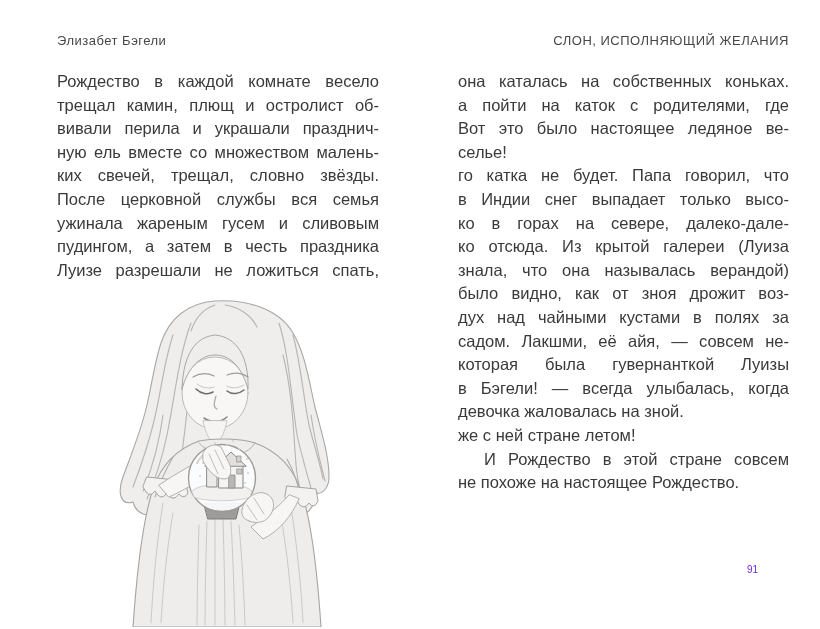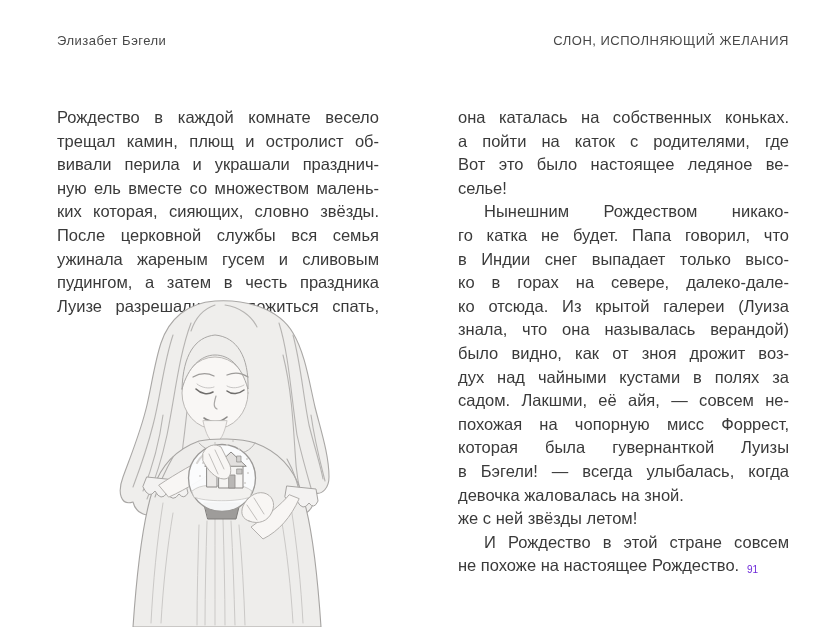--- a/index.html
+++ b/index.html
@@ -17,21 +17,20 @@
     font-size: 13px; letter-spacing: 0.5px; color: #474747;
     white-space: nowrap;
   }
   .header-left  { left: 57px; }
   .header-right { left: 458px; width: 331px; text-align: right; }
 
   .textcol {
     position: absolute; top: 70px;
     font-size: 16.5px; line-height: 23.6px;
     color: #3a3a3a;
-    margin-top: 36px;
   }
   .textcol-left  { left: 57px;  width: 322px; }
   .textcol-right { left: 458px; width: 331px; }
 
   .tline { text-align: justify; text-align-last: justify; }
   .tline.tlast { text-align-last: left; }
   .tline.tindent { text-indent: 26px; }
 
   .pagenum {
     position: absolute; top: 564px; left: 458px; width: 300px;
@@ -46,21 +45,21 @@
 <div class="spread">
 
   <div>
     <div class="running-header header-left">Элизабет Бэгели</div>
 
     <div class="textcol textcol-left">
         <div class="tline">Рождество в каждой комнате весело</div>
         <div class="tline">трещал камин, плющ и остролист об-</div>
         <div class="tline">вивали перила и украшали празднич-</div>
         <div class="tline">ную ель вместе со множеством малень-</div>
-        <div class="tline">ких которая, сияющих, словно звёзды.</div>
+        <div class="tline">ких свечей, трещал, словно звёзды.</div>
         <div class="tline">После церковной службы вся семья</div>
         <div class="tline">ужинала жареным гусем и сливовым</div>
         <div class="tline">пудингом, а затем в честь праздника</div>
         <div class="tline">Луизе разрешали не ложиться спать,</div>
       </div>
 
     <svg class="illus" width="272" height="334" viewBox="0 0 272 334" xmlns="http://www.w3.org/2000/svg">
       <g stroke-linecap="round" stroke-linejoin="round">
 
         <path d="M112,8 C84,10 66,26 58,50 C52,68 49,90 44,112
@@ -177,34 +176,32 @@
   </div>
 
   <div>
     <div class="running-header header-right">СЛОН, ИСПОЛНЯЮЩИЙ ЖЕЛАНИЯ</div>
 
     <div class="textcol textcol-right">
         <div class="tline">она каталась на собственных коньках.</div>
         <div class="tline">а пойти на каток с родителями, где</div>
         <div class="tline">Вот это было настоящее ледяное ве-</div>
         <div class="tline tlast">селье!</div>
-        <div class="tline tindent">Нынешним Рождеством никако-</div>
         <div class="tline">го катка не будет. Папа говорил, что</div>
         <div class="tline">в Индии снег выпадает только высо-</div>
         <div class="tline">ко в горах на севере, далеко-дале-</div>
         <div class="tline">ко отсюда. Из крытой галереи (Луиза</div>
         <div class="tline">знала, что она называлась верандой)</div>
         <div class="tline">было видно, как от зноя дрожит воз-</div>
         <div class="tline">дух над чайными кустами в полях за</div>
         <div class="tline">садом. Лакшми, её айя, — совсем не-</div>
-        <div class="tline">похожая на чопорную мисс Форрест,</div>
         <div class="tline">которая была гувернанткой Луизы</div>
         <div class="tline">в Бэгели! — всегда улыбалась, когда</div>
         <div class="tline tlast">девочка жаловалась на зной.</div>
-        <div class="tline tlast">же с ней звёзды летом!</div>
+        <div class="tline tlast">же с ней стране летом!</div>
         <div class="tline tindent">И Рождество в этой стране совсем</div>
         <div class="tline tlast">не похоже на настоящее Рождество.</div>
       </div>
 
     <div class="pagenum">91</div>
   </div>
 
 </div>
 
 </body></html>

